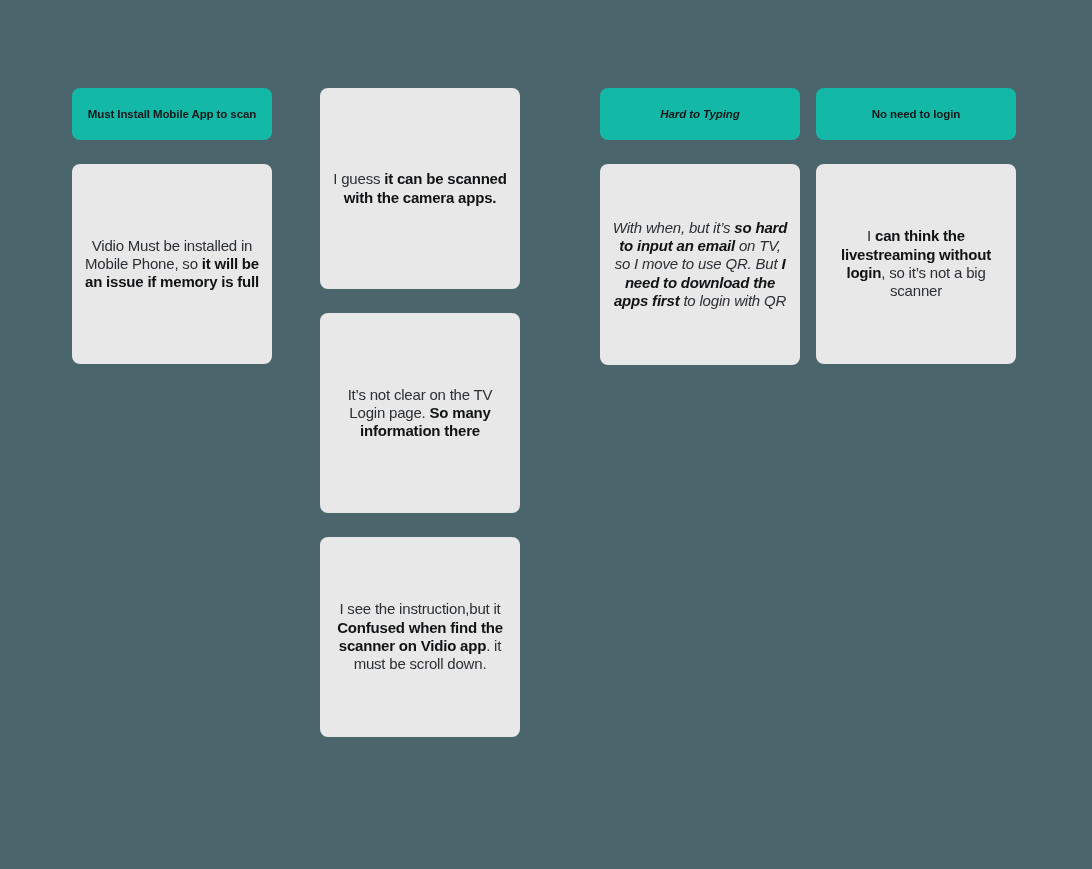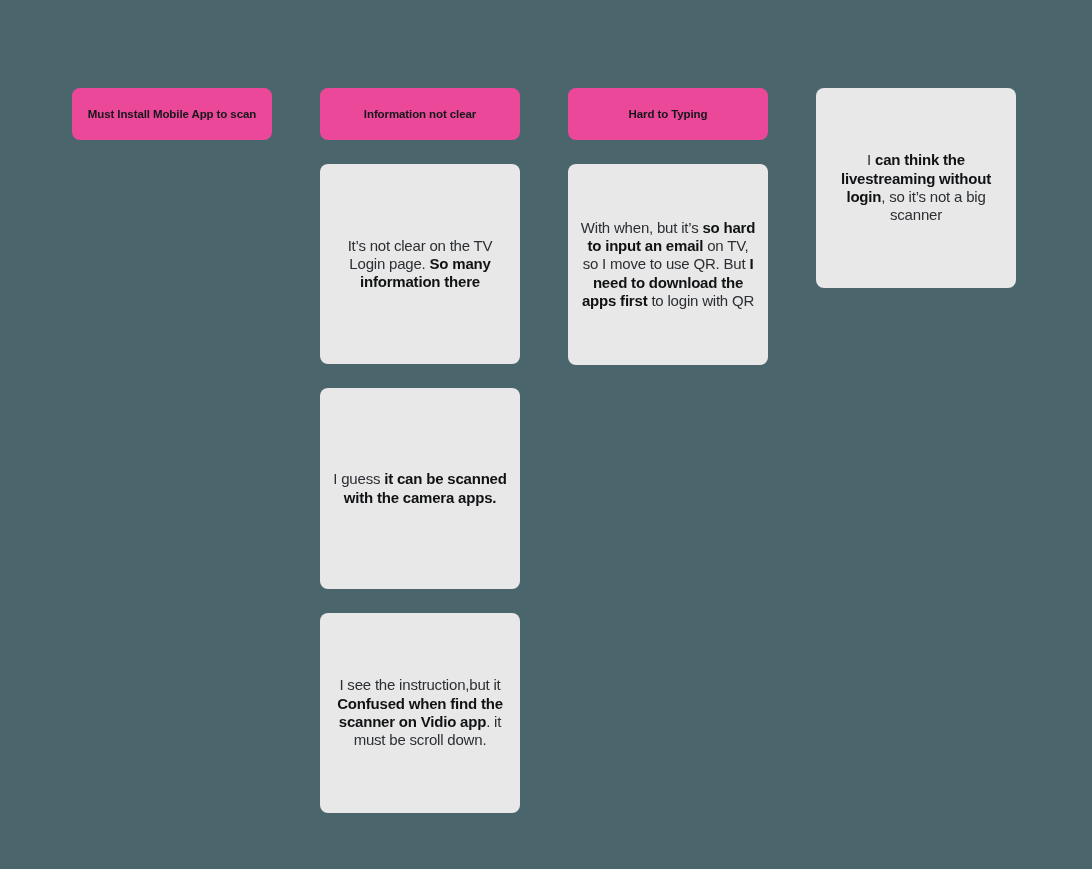--- a/index.html
+++ b/index.html
@@ -18,27 +18,27 @@
     width: 1092px;
     height: 869px;
   }
   .column {
     position: absolute;
     top: 88px;
     width: 200px;
   }
   .col-0 { left: 72px; }
   .col-1 { left: 320px; }
-  .col-2 { left: 568px; }
+  .col-2 { left: 600px; font-style: italic; }
   .col-3 { left: 816px; }
 
   .header-card {
     width: 200px;
     height: 52px;
-    background: #ec4899;
+    background: #14b8a6;
     border-radius: 8px;
     display: flex;
     align-items: center;
     justify-content: center;
     box-sizing: border-box;
     padding: 4px 10px;
     margin-bottom: 24px;
   }
   .header-card .title {
     font-size: 11.5px;
@@ -76,41 +76,44 @@
   }
 </style>
 </head>
 <body>
 
 <div id="board">
     <div class="column col-0">
       <div class="header-card">
         <div class="title">Must Install Mobile App to scan</div>
       </div>
+      <div class="note-card h-200">
+        <div class="body"><span>Vidio Must be installed in Mobile Phone, so </span><b>it will be an issue if memory is full</b></div>
+      </div>
     </div>
     <div class="column col-1">
-      <div class="header-card">
-        <div class="title">Information not clear</div>
+      <div class="note-card h-201">
+        <div class="body"><span>I guess </span><b>it can be scanned with the camera apps.</b></div>
       </div>
       <div class="note-card h-200">
         <div class="body"><span>It’s not clear on the TV Login page. </span><b>So many information there</b></div>
-      </div>
-      <div class="note-card h-201">
-        <div class="body"><span>I guess </span><b>it can be scanned with the camera apps.</b></div>
       </div>
       <div class="note-card h-200">
         <div class="body"><span>I see the instruction,but it </span><b>Confused when find the scanner on Vidio app</b><span>. it must be scroll down.</span></div>
       </div>
     </div>
     <div class="column col-2">
       <div class="header-card">
         <div class="title">Hard to Typing</div>
       </div>
       <div class="note-card h-201">
         <div class="body"><span>With when, but it’s </span><b>so hard to input an email</b><span> on TV, so I move to use QR. But </span><b>I need to download the apps first</b><span>  to login with QR</span></div>
       </div>
     </div>
     <div class="column col-3">
+      <div class="header-card">
+        <div class="title">No need to login</div>
+      </div>
       <div class="note-card h-200">
         <div class="body"><span>I </span><b>can think the livestreaming without login</b><span>, so it’s not a big scanner</span></div>
       </div>
     </div>
   </div>
 
 </body></html>

